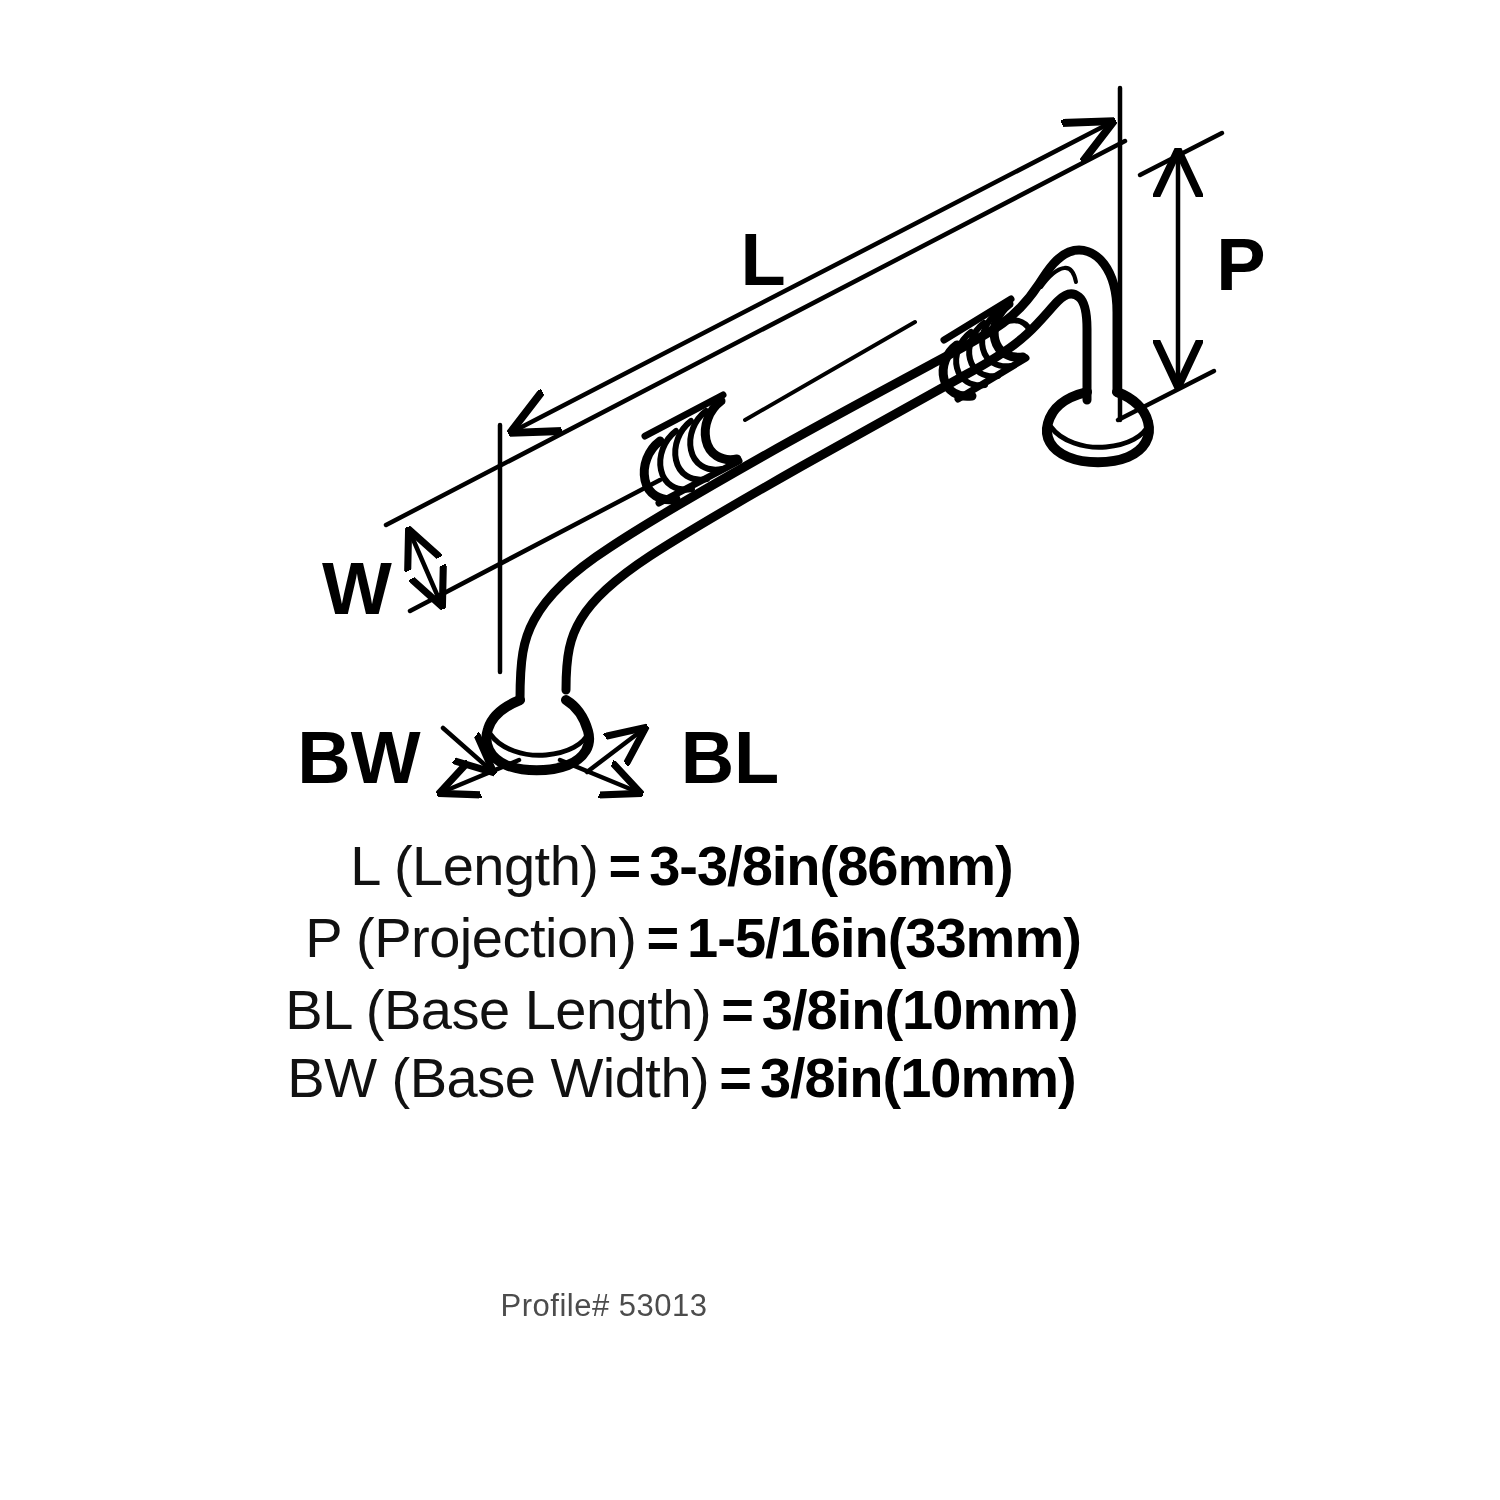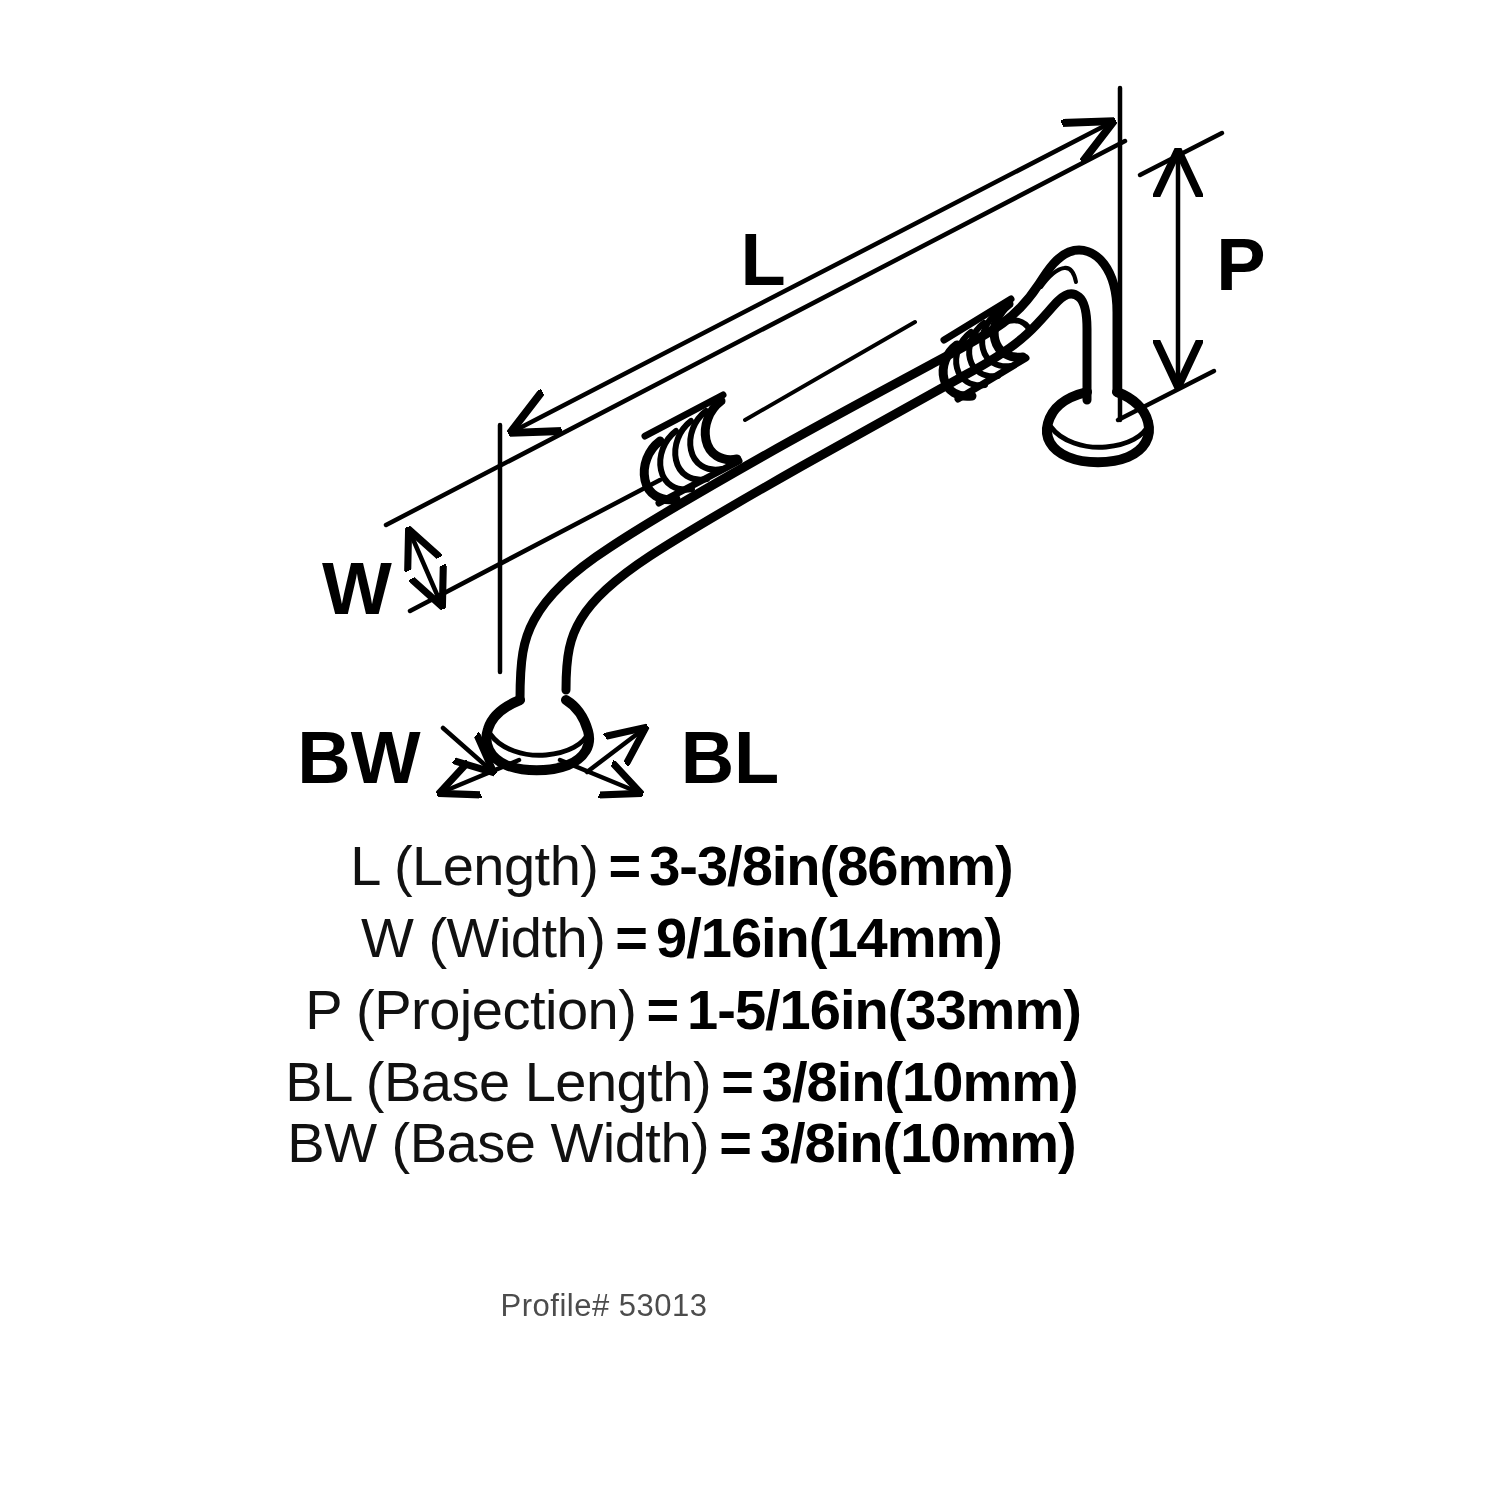--- a/index.html
+++ b/index.html
@@ -72,21 +72,21 @@
     font-family: "Liberation Sans", sans-serif;
     font-size: 56px;
     font-weight: 700;
     letter-spacing: -1px;
     color: #000000;
     vertical-align: baseline;
   }
   #spec-row-l   { margin-bottom: 16px; }
   #spec-row-w   { margin-bottom: 16px; }
   #spec-row-p   { margin-bottom: 16px; margin-left: 23px; }
-  #spec-row-bl  { margin-bottom: 5px; }
+  #spec-row-bl  { margin-bottom: 12px; }
   #spec-row-bw  { margin-bottom: 28px; }
 
   
   #profile-number {
     position: absolute;
     left: 0;
     top: 1288px;
     width: 1208px;
     text-align: center;
     font-family: "Liberation Sans", sans-serif;
@@ -246,23 +246,20 @@
 
     </svg>
   </div>
 
   <div id="spec-list">
 
     <div class="spec-row" id="spec-row-l">
       <span class="spec-label">L (Length)</span><span class="spec-eq">=</span><span class="spec-value">3-3/8in(86mm)</span>
     </div>
 
-    <div class="spec-row" id="spec-row-w">
-      <span class="spec-label">W (Width)</span><span class="spec-eq">=</span><span class="spec-value">9/16in(14mm)</span>
-    </div>
 
     <div class="spec-row" id="spec-row-p">
       <span class="spec-label">P (Projection)</span><span class="spec-eq">=</span><span class="spec-value">1-5/16in(33mm)</span>
     </div>
 
     <div class="spec-row" id="spec-row-bl">
       <span class="spec-label">BL (Base Length)</span><span class="spec-eq">=</span><span class="spec-value">3/8in(10mm)</span>
     </div>
 
     <div class="spec-row" id="spec-row-bw">

